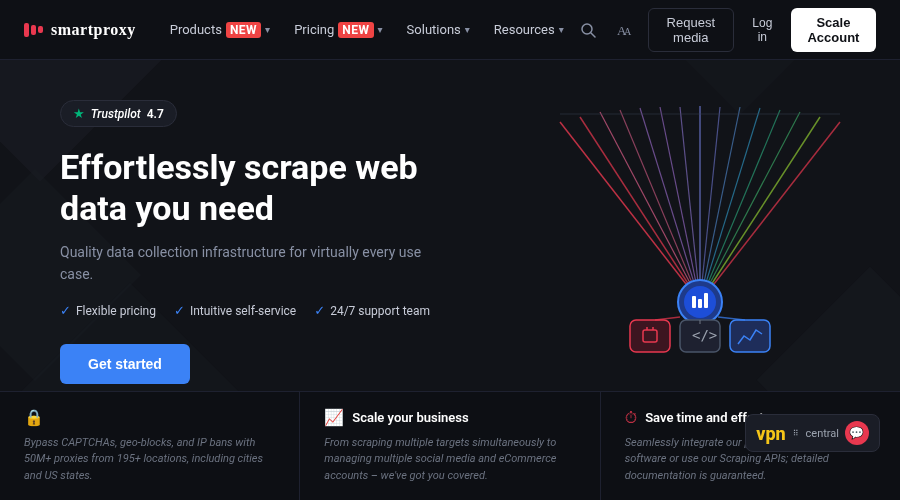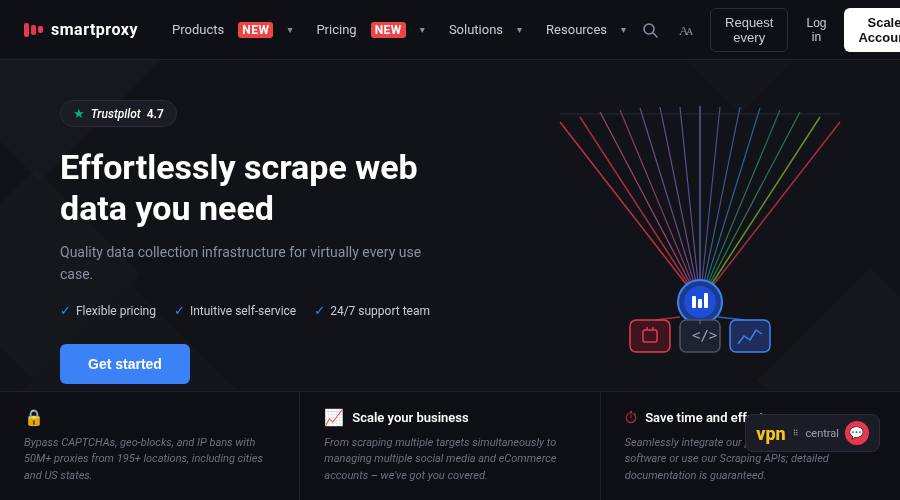--- a/index.html
+++ b/index.html
@@ -40,20 +40,21 @@
       align-items: center;
       padding: 0 24px;
       height: 60px;
       background: #0e1015;
       border-bottom: 1px solid #1e2130;
     }
     .logo {
       display: flex;
       gap: 8px;
       margin-right: 24px;
+      font-family: Liberation Serif, serif;
     }
     .logo-icon {
       display: flex;
       gap: 2px;
       align-items: center;
     }
     .logo-bar {
       width: 5px;
       background: #e8384f;
       border-radius: 2px;
@@ -70,21 +71,21 @@
 
     .nav-items {
       display: flex;
       align-items: center;
       gap: 4px;
       flex: 1;
     }
     .nav-item {
       display: flex;
       align-items: center;
-      gap: 14px;
+      gap: 4px;
       padding: 6px 10px;
       font-size: 13px;
       color: #c8ccd8;
       cursor: pointer;
       border-radius: 4px;
       white-space: nowrap;
     }
     .nav-badge {
       background: #ef4444;
       color: #fff;
@@ -352,21 +353,21 @@
         <circle cx="7" cy="7" r="5" stroke="#8890a4" stroke-width="1.5"></circle>
         <line x1="11" y1="11" x2="15" y2="15" stroke="#8890a4" stroke-width="1.5" stroke-linecap="round"></line>
       </svg>
     </button>
     <button class="nav-icon-btn">
       <svg width="18" height="18" viewBox="0 0 18 18" fill="none">
         <text x="1" y="14" font-size="13" fill="#8890a4" font-family="serif">A</text>
         <text x="8" y="14" font-size="10" fill="#8890a4" font-family="serif">A</text>
       </svg>
     </button>
-    <button class="btn-request">Request every</button>
+    <button class="btn-request">Request media</button>
     <button class="btn-login">Log in</button>
     <button class="btn-create">Scale Account</button>
   </div>
 </nav>
 
 <div class="main">
 
   <div class="left-col">
     <div class="trustpilot-badge">
       <span class="star-icon">★</span>

